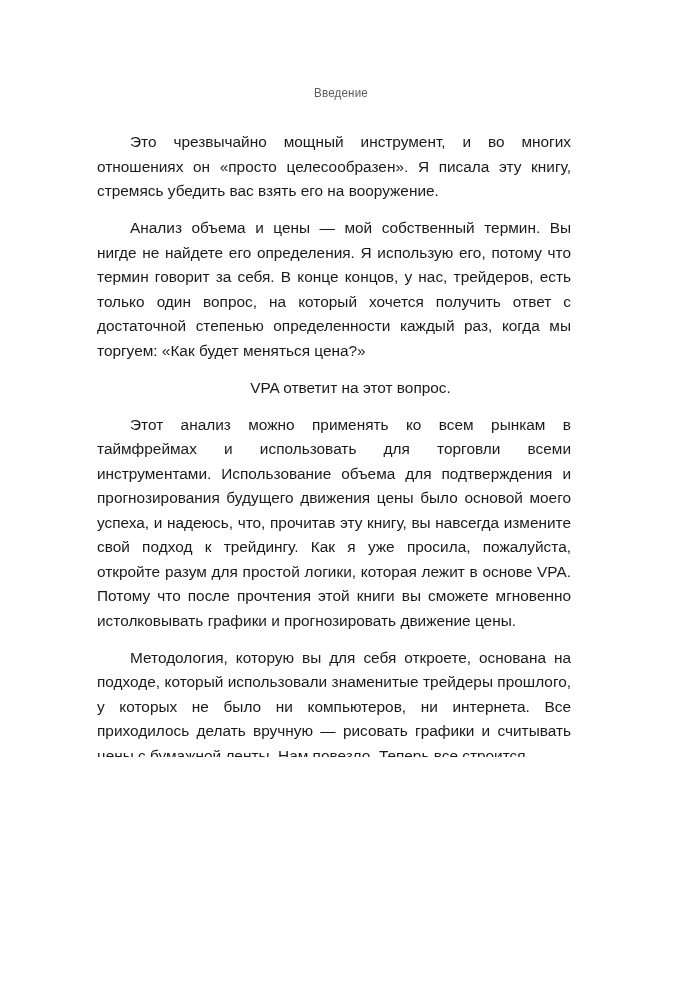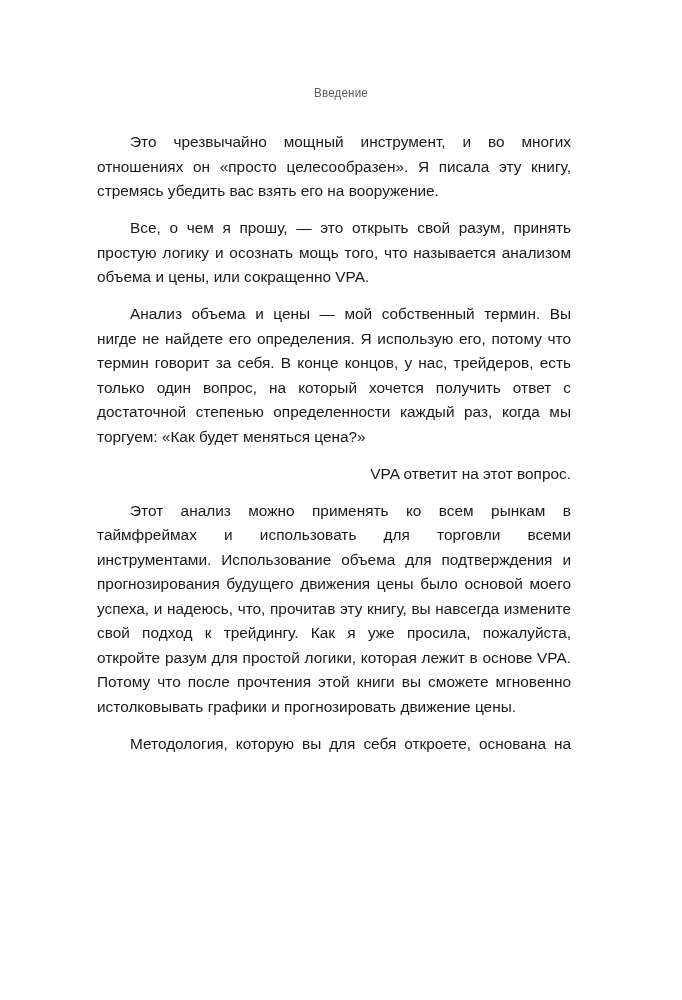--- a/index.html
+++ b/index.html
@@ -60,21 +60,21 @@
   }
   .para + .para {
     margin-top: 12.5px;
   }
   .para:last-child {
     text-align: justify;
   }
 
   
   .para.short {
-    text-align: right;
+    text-align: center;
   }
 
   
   .folio {
     position: absolute;
     top: 899px;
     left: 0;
     width: 682px;
     text-align: center;
     font-size: 14.5px;
@@ -85,21 +85,20 @@
 </style>
 </head>
 <body>
 
 <div class="page">
 
   <div class="running-head">Введение</div>
 
   <div class="textblock">
     <p class="para">Это чрезвычайно мощный инструмент, и во многих отношениях он «просто целесообразен». Я писала эту книгу, стремясь убедить вас взять его на вооружение.</p>
-    <p class="para">Все, о чем я прошу, — это открыть свой разум, принять простую логику и осознать мощь того, что называется анализом объема и цены, или сокращенно VPA.</p>
     <p class="para">Анализ объема и цены — мой собственный термин. Вы нигде не найдете его определения. Я использую его, потому что термин говорит за себя. В конце концов, у нас, трейдеров, есть только один вопрос, на который хочется получить ответ с достаточной степенью определенности каждый раз, когда мы торгуем: «Как будет меняться цена?»</p>
     <p class="para short">VPA ответит на этот вопрос.</p>
     <p class="para">Этот анализ можно применять ко всем рынкам в таймфреймах и использовать для торговли всеми инструментами. Использование объема для подтверждения и прогнозирования будущего движения цены было основой моего успеха, и надеюсь, что, прочитав эту книгу, вы навсегда измените свой подход к трейдингу. Как я уже просила, пожалуйста, откройте разум для простой логики, которая лежит в основе VPA. Потому что после прочтения этой книги вы сможете мгновенно истолковывать графики и прогнозировать движение цены.</p>
     <p class="para">Методология, которую вы для себя откроете, основана на подходе, который использовали знаменитые трейдеры прошлого, у которых не было ни компьютеров, ни интернета. Все приходилось делать вручную — рисовать графики и считывать цены с бумажной ленты. Нам повезло. Теперь все строится</p>
   </div>
 
   <div class="folio">11</div>
 
 </div>
 

